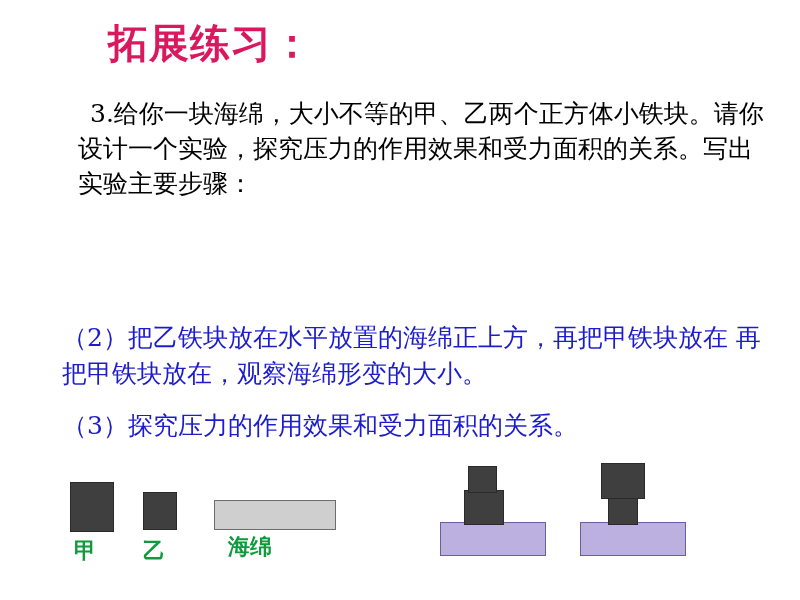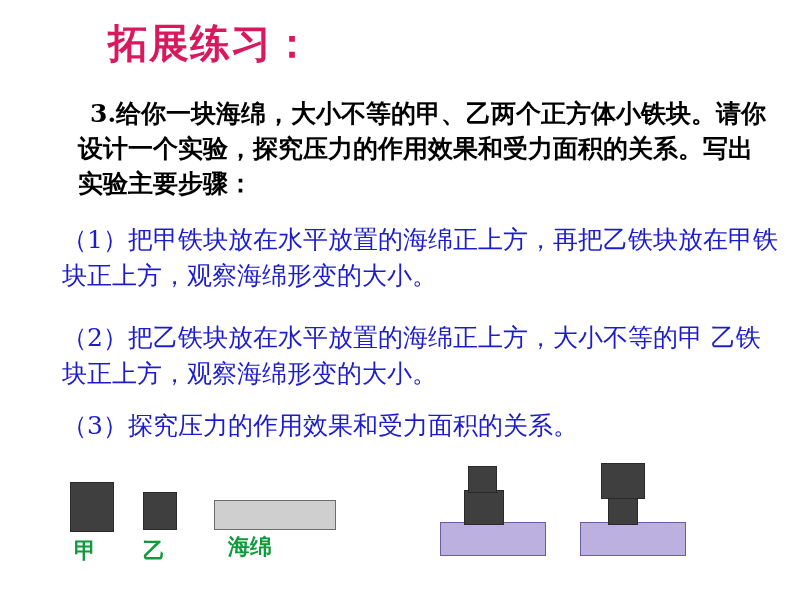--- a/index.html
+++ b/index.html
@@ -32,21 +32,21 @@
     white-space: nowrap;
     text-align: right;
   }
   .question {
     position: absolute;
     left: 78px;
     top: 96px;
     width: 690px;
     font-family: "DejaVu Serif", serif;
     font-size: 25px;
-    font-weight: bold;
+    font-weight: normal;
     color: #000000;
     line-height: 35px;
     text-indent: 12px;
   }
   .step {
     position: absolute;
     font-family: "DejaVu Serif", serif;
     font-size: 25px;
     color: #1c1ccc;
     line-height: 36px;
@@ -164,26 +164,23 @@
 </style>
 </head>
 <body>
 
 <div class="slide">
 
   <div class="title">拓展练习：</div>
 
   <div class="question">3.给你一块海绵，大小不等的甲、乙两个正方体小铁块。请你设计一个实验，探究压力的作用效果和受力面积的关系。写出实验主要步骤：</div>
 
-  <div class="step step1">
-    <span class="num">（1）</span><span>把甲铁块放在水平放置的海绵正上方，再把乙铁块放在甲铁块正上方，观察海绵形变的大小。</span>
-  </div>
 
   <div class="step step2">
-    <span class="num">（2）</span><span>把乙铁块放在水平放置的海绵正上方，大小不等的甲 乙铁块正上方，观察海绵形变的大小。</span>
+    <span class="num">（2）</span><span>把乙铁块放在水平放置的海绵正上方，再把甲铁块放在 再把甲铁块放在，观察海绵形变的大小。</span>
   </div>
 
   <div class="step step3">
     <span class="num">（3）</span><span>探究压力的作用效果和受力面积的关系。</span>
   </div>
 
   <div class="figure-area">
 
     <div class="blk-jia"></div>
     <div class="blk-yi"></div>

